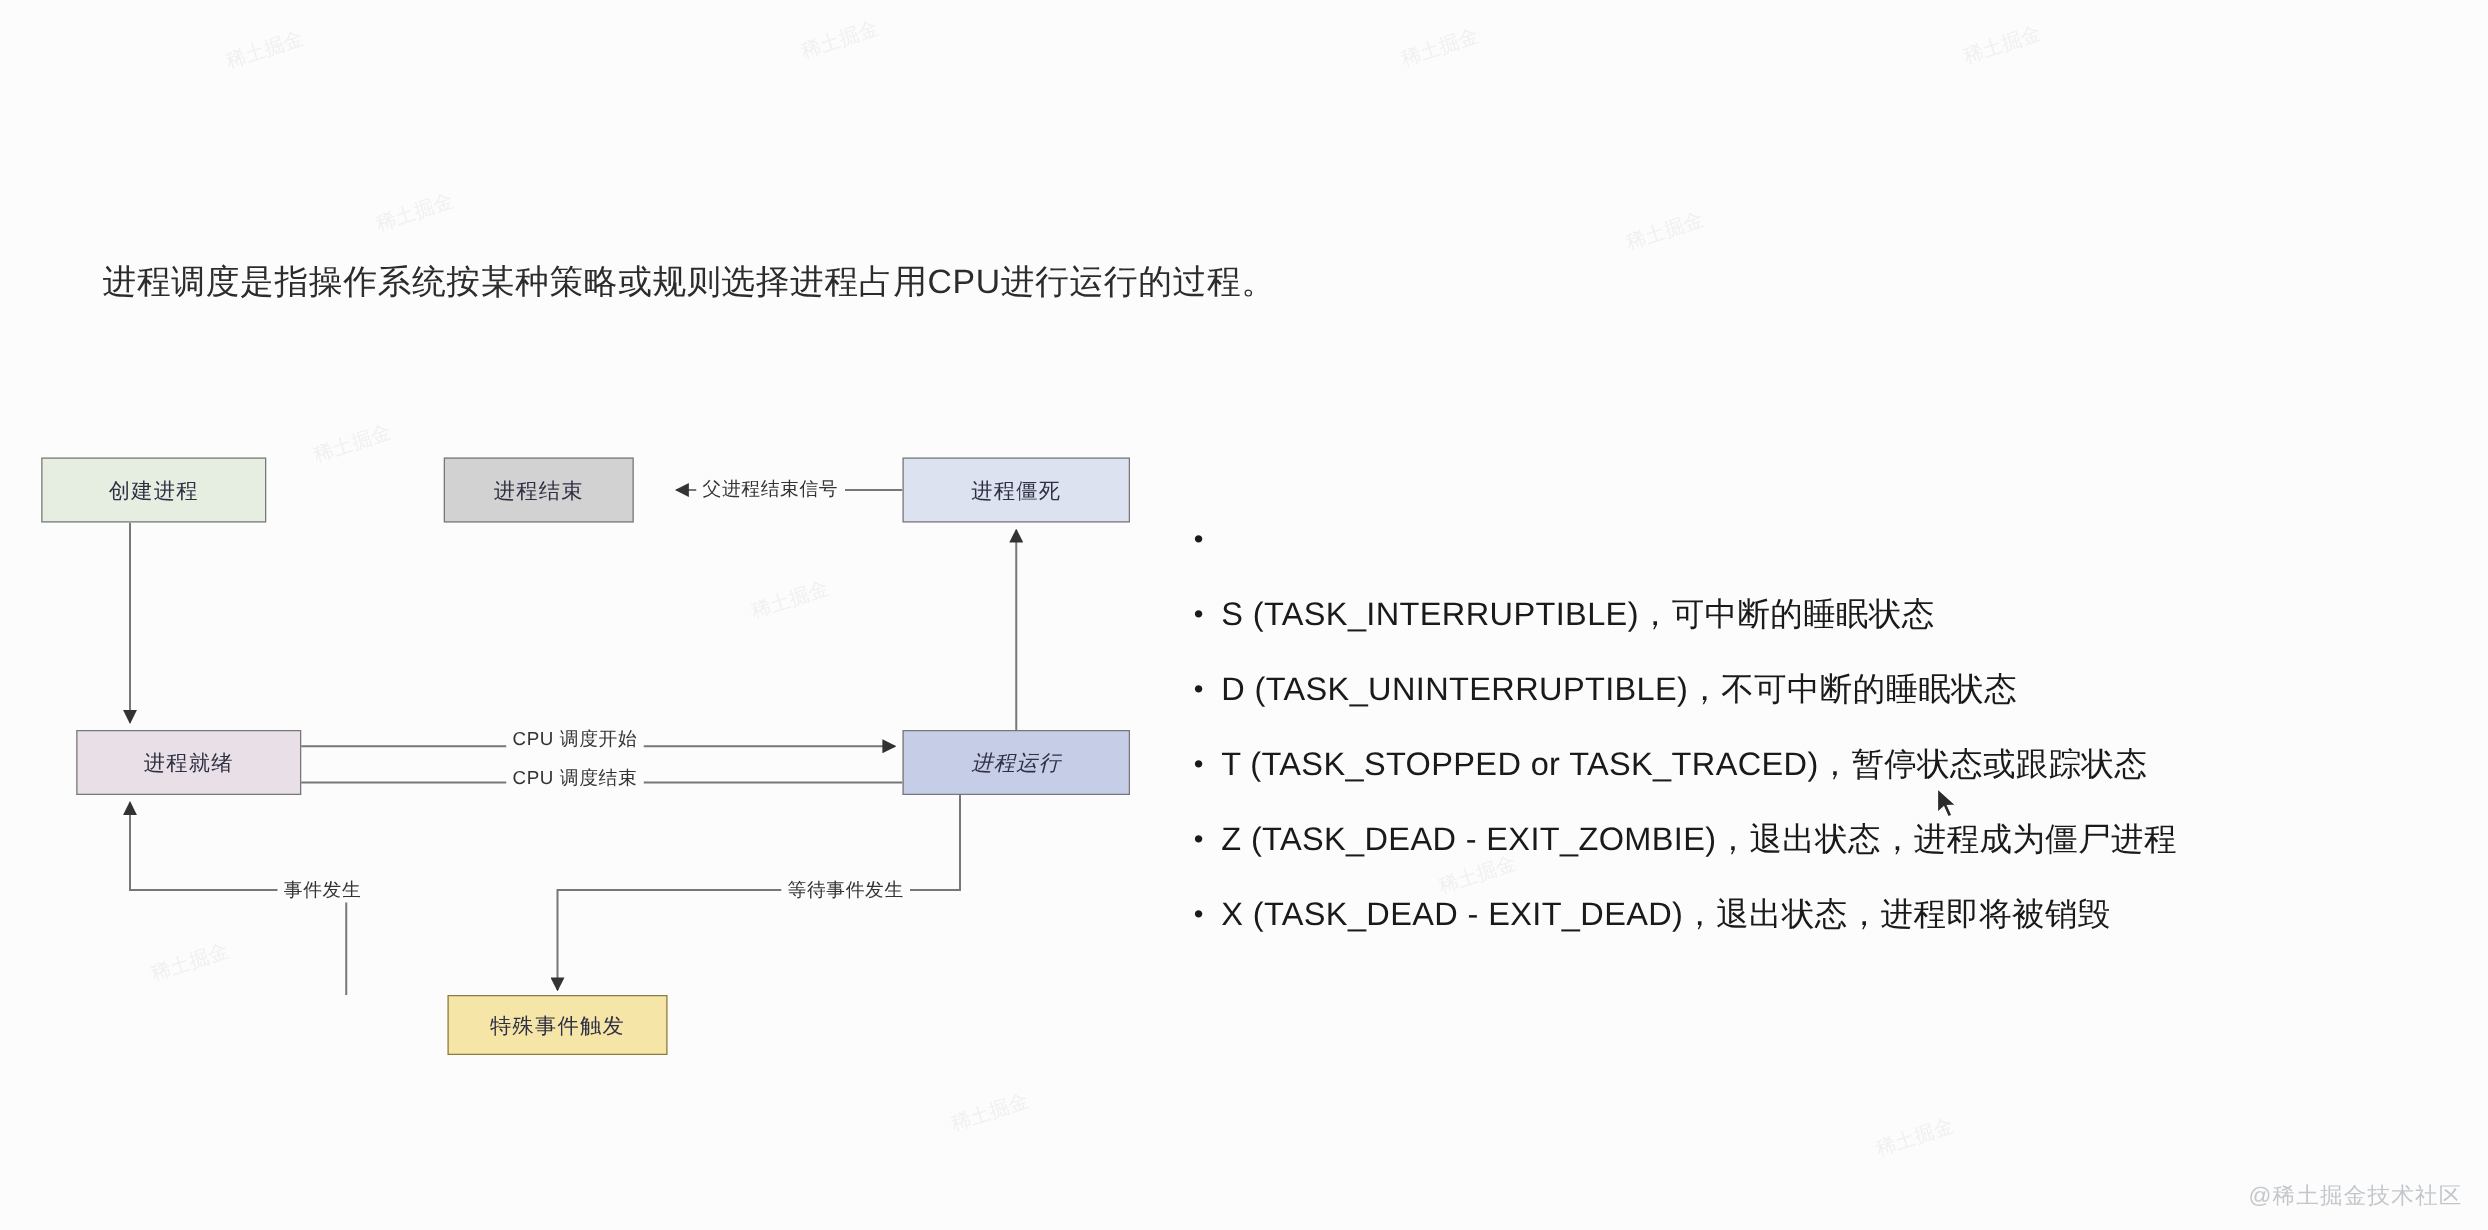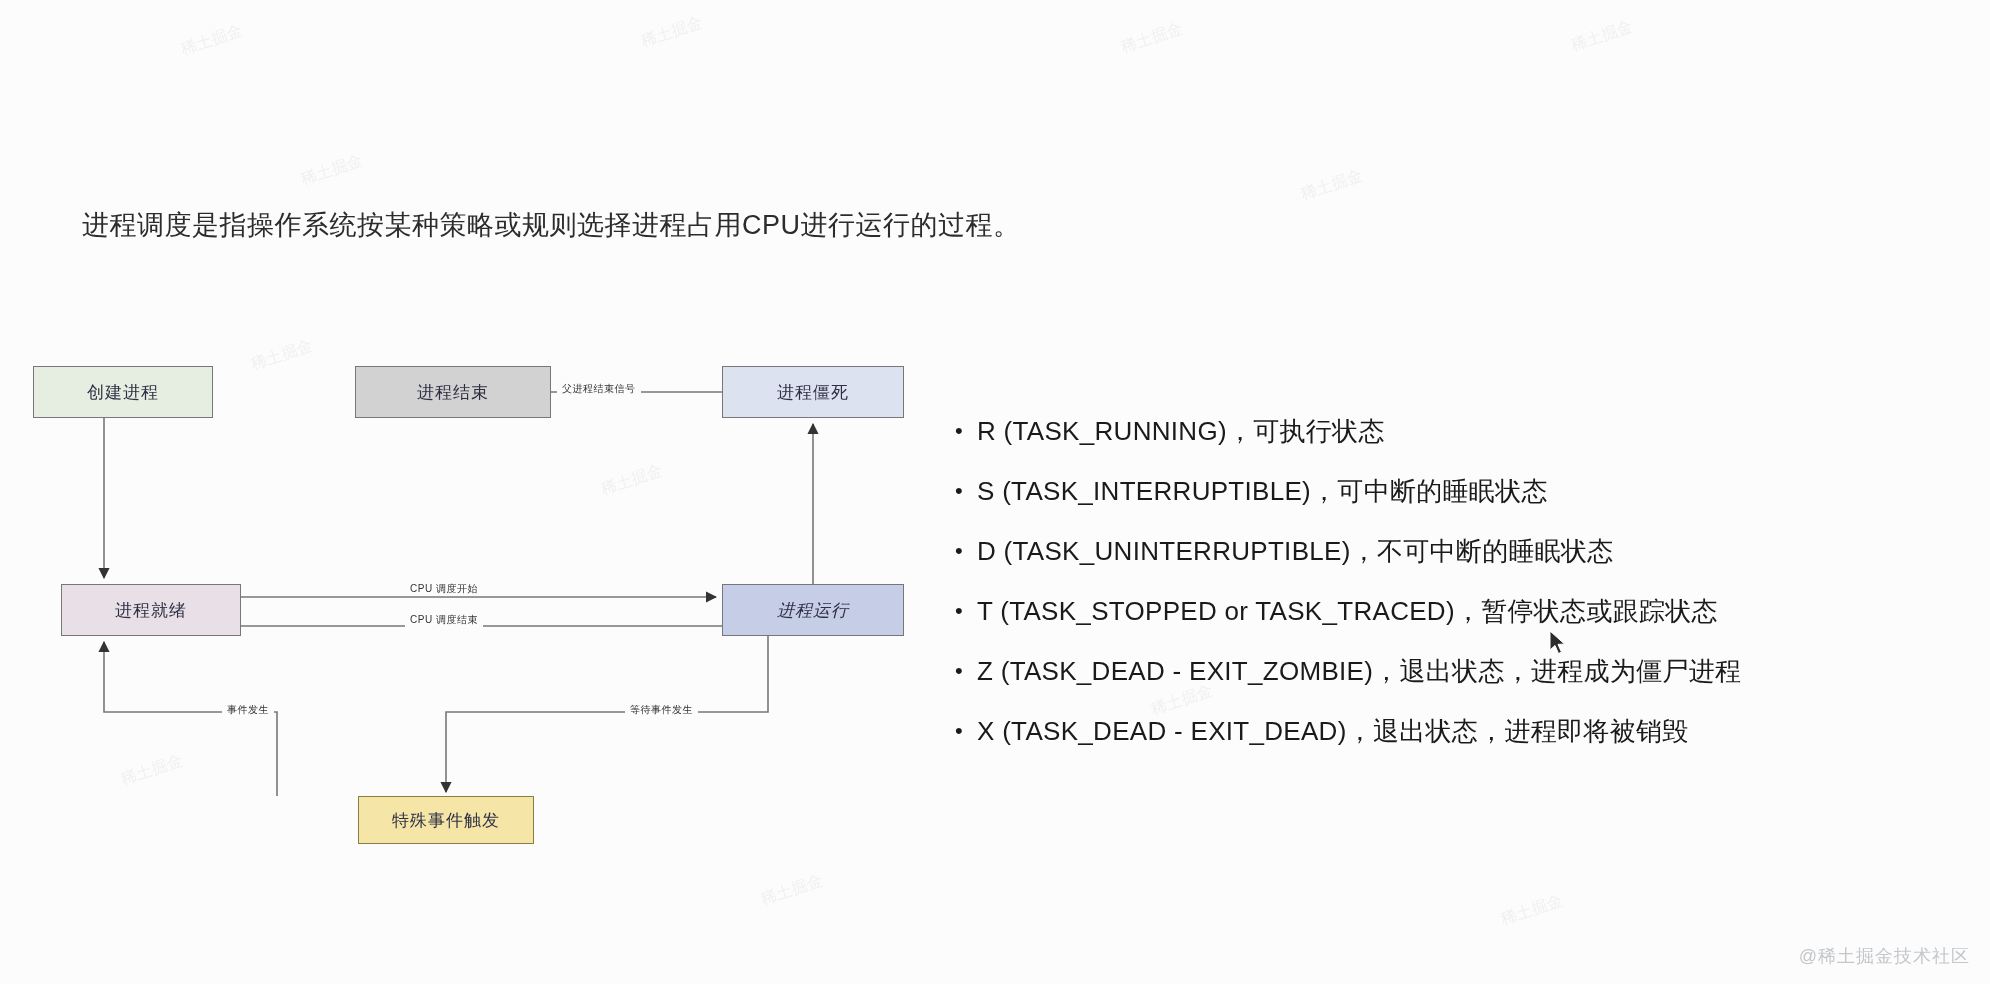--- a/index.html
+++ b/index.html
@@ -22,28 +22,28 @@
   
   .diagram{position:absolute;left:0;top:0;width:960px;height:900px;}
   .node{
     position:absolute;
     border:1.6px solid #777;
     display:flex;align-items:center;justify-content:center;
     font-size:17px;color:#2f2f44;letter-spacing:1px;
     box-sizing:border-box;
   }
   .n-create{left:33px;top:366px;width:180px;height:52px;background:#e6eee2;}
-  .n-end   {left:355px;top:366px;width:196px;height:52px;background:#d2d2d2;}
+  .n-end   {left:355px;top:366px;width:152px;height:52px;background:#d2d2d2;}
   .n-zombie{left:722px;top:366px;width:182px;height:52px;background:#dde2f1;}
   .n-ready {left:33px;top:584px;width:180px;height:52px;background:#e8e0e6;margin-left:28px;}
   .n-run   {left:722px;top:584px;width:182px;height:52px;background:#c6cde6;font-style:italic;}
   .n-event {left:358px;top:796px;width:176px;height:48px;background:#f5e6a8;border-color:#8a7d43;}
 
   .edge-label{
-    position:absolute;font-size:10px;color:#333;
+    position:absolute;font-size:15px;color:#333;
     background:#fcfcfc;padding:0 5px;white-space:nowrap;letter-spacing:.5px;
   }
   .lbl-parent{left:557px;top:382px;}
   .lbl-cpu-start{left:405px;top:582px;}
   .lbl-cpu-end{left:405px;top:613px;}
   .lbl-event-happen{left:222px;top:703px;}
   .lbl-wait-event{left:603px;top:703px;margin-left:22px;}
 
   
   .bullets{position:absolute;left:955px;top:415px;width:1010px;}
@@ -113,21 +113,20 @@
     <div class="edge-label lbl-parent">父进程结束信号</div>
     <div class="edge-label lbl-cpu-start">CPU 调度开始</div>
     <div class="edge-label lbl-cpu-end">CPU 调度结束</div>
     <div class="edge-label lbl-event-happen">事件发生</div>
     <div class="edge-label lbl-wait-event">等待事件发生</div>
   </div>
 
   <div class="bullets">
     <div class="bullet">
       <span class="dot">•</span>
-      <span class="btxt">R (TASK_RUNNING)，可执行状态</span>
     </div>
     <div class="bullet">
       <span class="dot">•</span>
       <span class="btxt">S (TASK_INTERRUPTIBLE)，可中断的睡眠状态</span>
     </div>
     <div class="bullet">
       <span class="dot">•</span>
       <span class="btxt">D (TASK_UNINTERRUPTIBLE)，不可中断的睡眠状态</span>
     </div>
     <div class="bullet">

